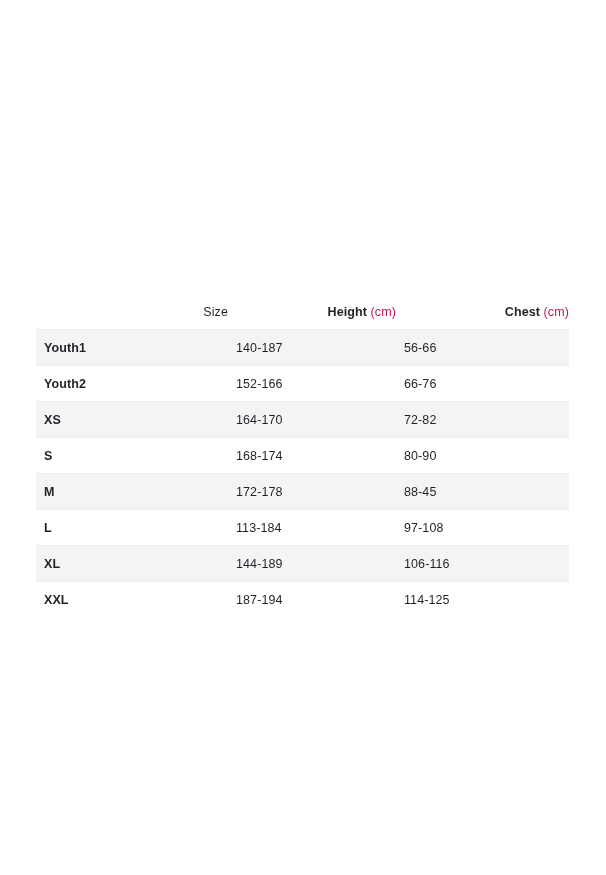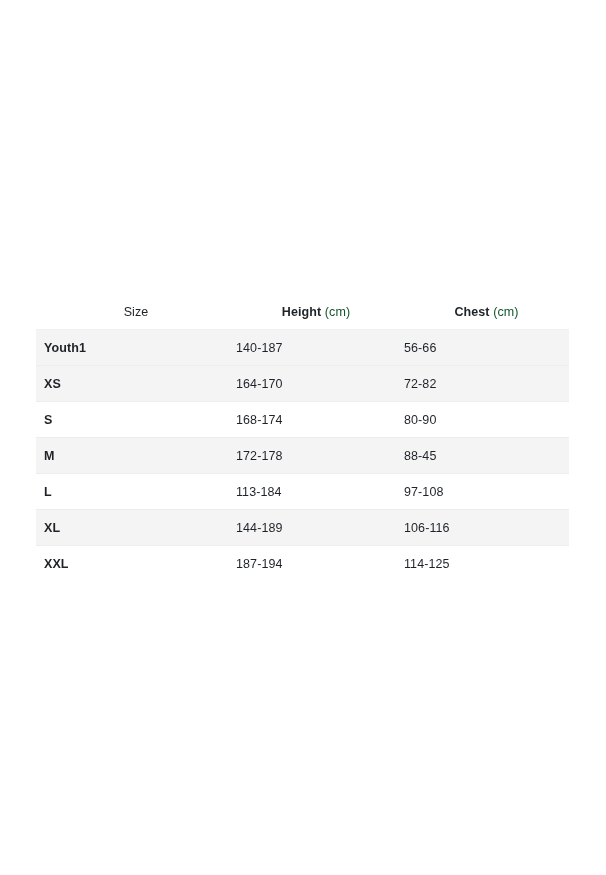--- a/index.html
+++ b/index.html
@@ -34,37 +34,37 @@
     border-collapse: collapse;
     table-layout: fixed;
     background: #ffffff;
   }
 
   table.size-chart col.col-size   { width: 192px; }
   table.size-chart col.col-height { width: 168px; }
   table.size-chart col.col-chest  { width: 173px; }
 
   table.size-chart thead th {
-    text-align: center;
+    text-align: right;
     padding: 11px 0 10px 8px;
     font-size: 12.5px;
     font-weight: normal;
     color: #1f2328;
     background: #ffffff;
     border-bottom: 1px solid #f0f0f1;
     vertical-align: middle;
     letter-spacing: 0.1px;
   }
 
   table.size-chart thead th.measure-head {
     font-weight: bold;
   }
 
   .unit {
-    color: #14532d;
+    color: #be185d;
     font-weight: normal;
     font-size: 12.5px;
   }
 
   table.size-chart tbody td {
     padding: 11px 0 10px 8px;
     font-size: 12.5px;
     color: #1f2328;
     vertical-align: middle;
     border-bottom: 1px solid #ededee;
@@ -114,20 +114,25 @@
             <span class="unit">(cm)</span>
           </th>
         </tr>
       </thead>
       <tbody>
         <tr class="row-alt">
           <td class="size-cell">Youth1</td>
           <td>140-187</td>
           <td>56-66</td>
         </tr>
+        <tr class="row-plain">
+          <td class="size-cell">Youth2</td>
+          <td>152-166</td>
+          <td>66-76</td>
+        </tr>
         <tr class="row-alt">
           <td class="size-cell">XS</td>
           <td>164-170</td>
           <td>72-82</td>
         </tr>
         <tr class="row-plain">
           <td class="size-cell">S</td>
           <td>168-174</td>
           <td>80-90</td>
         </tr>

